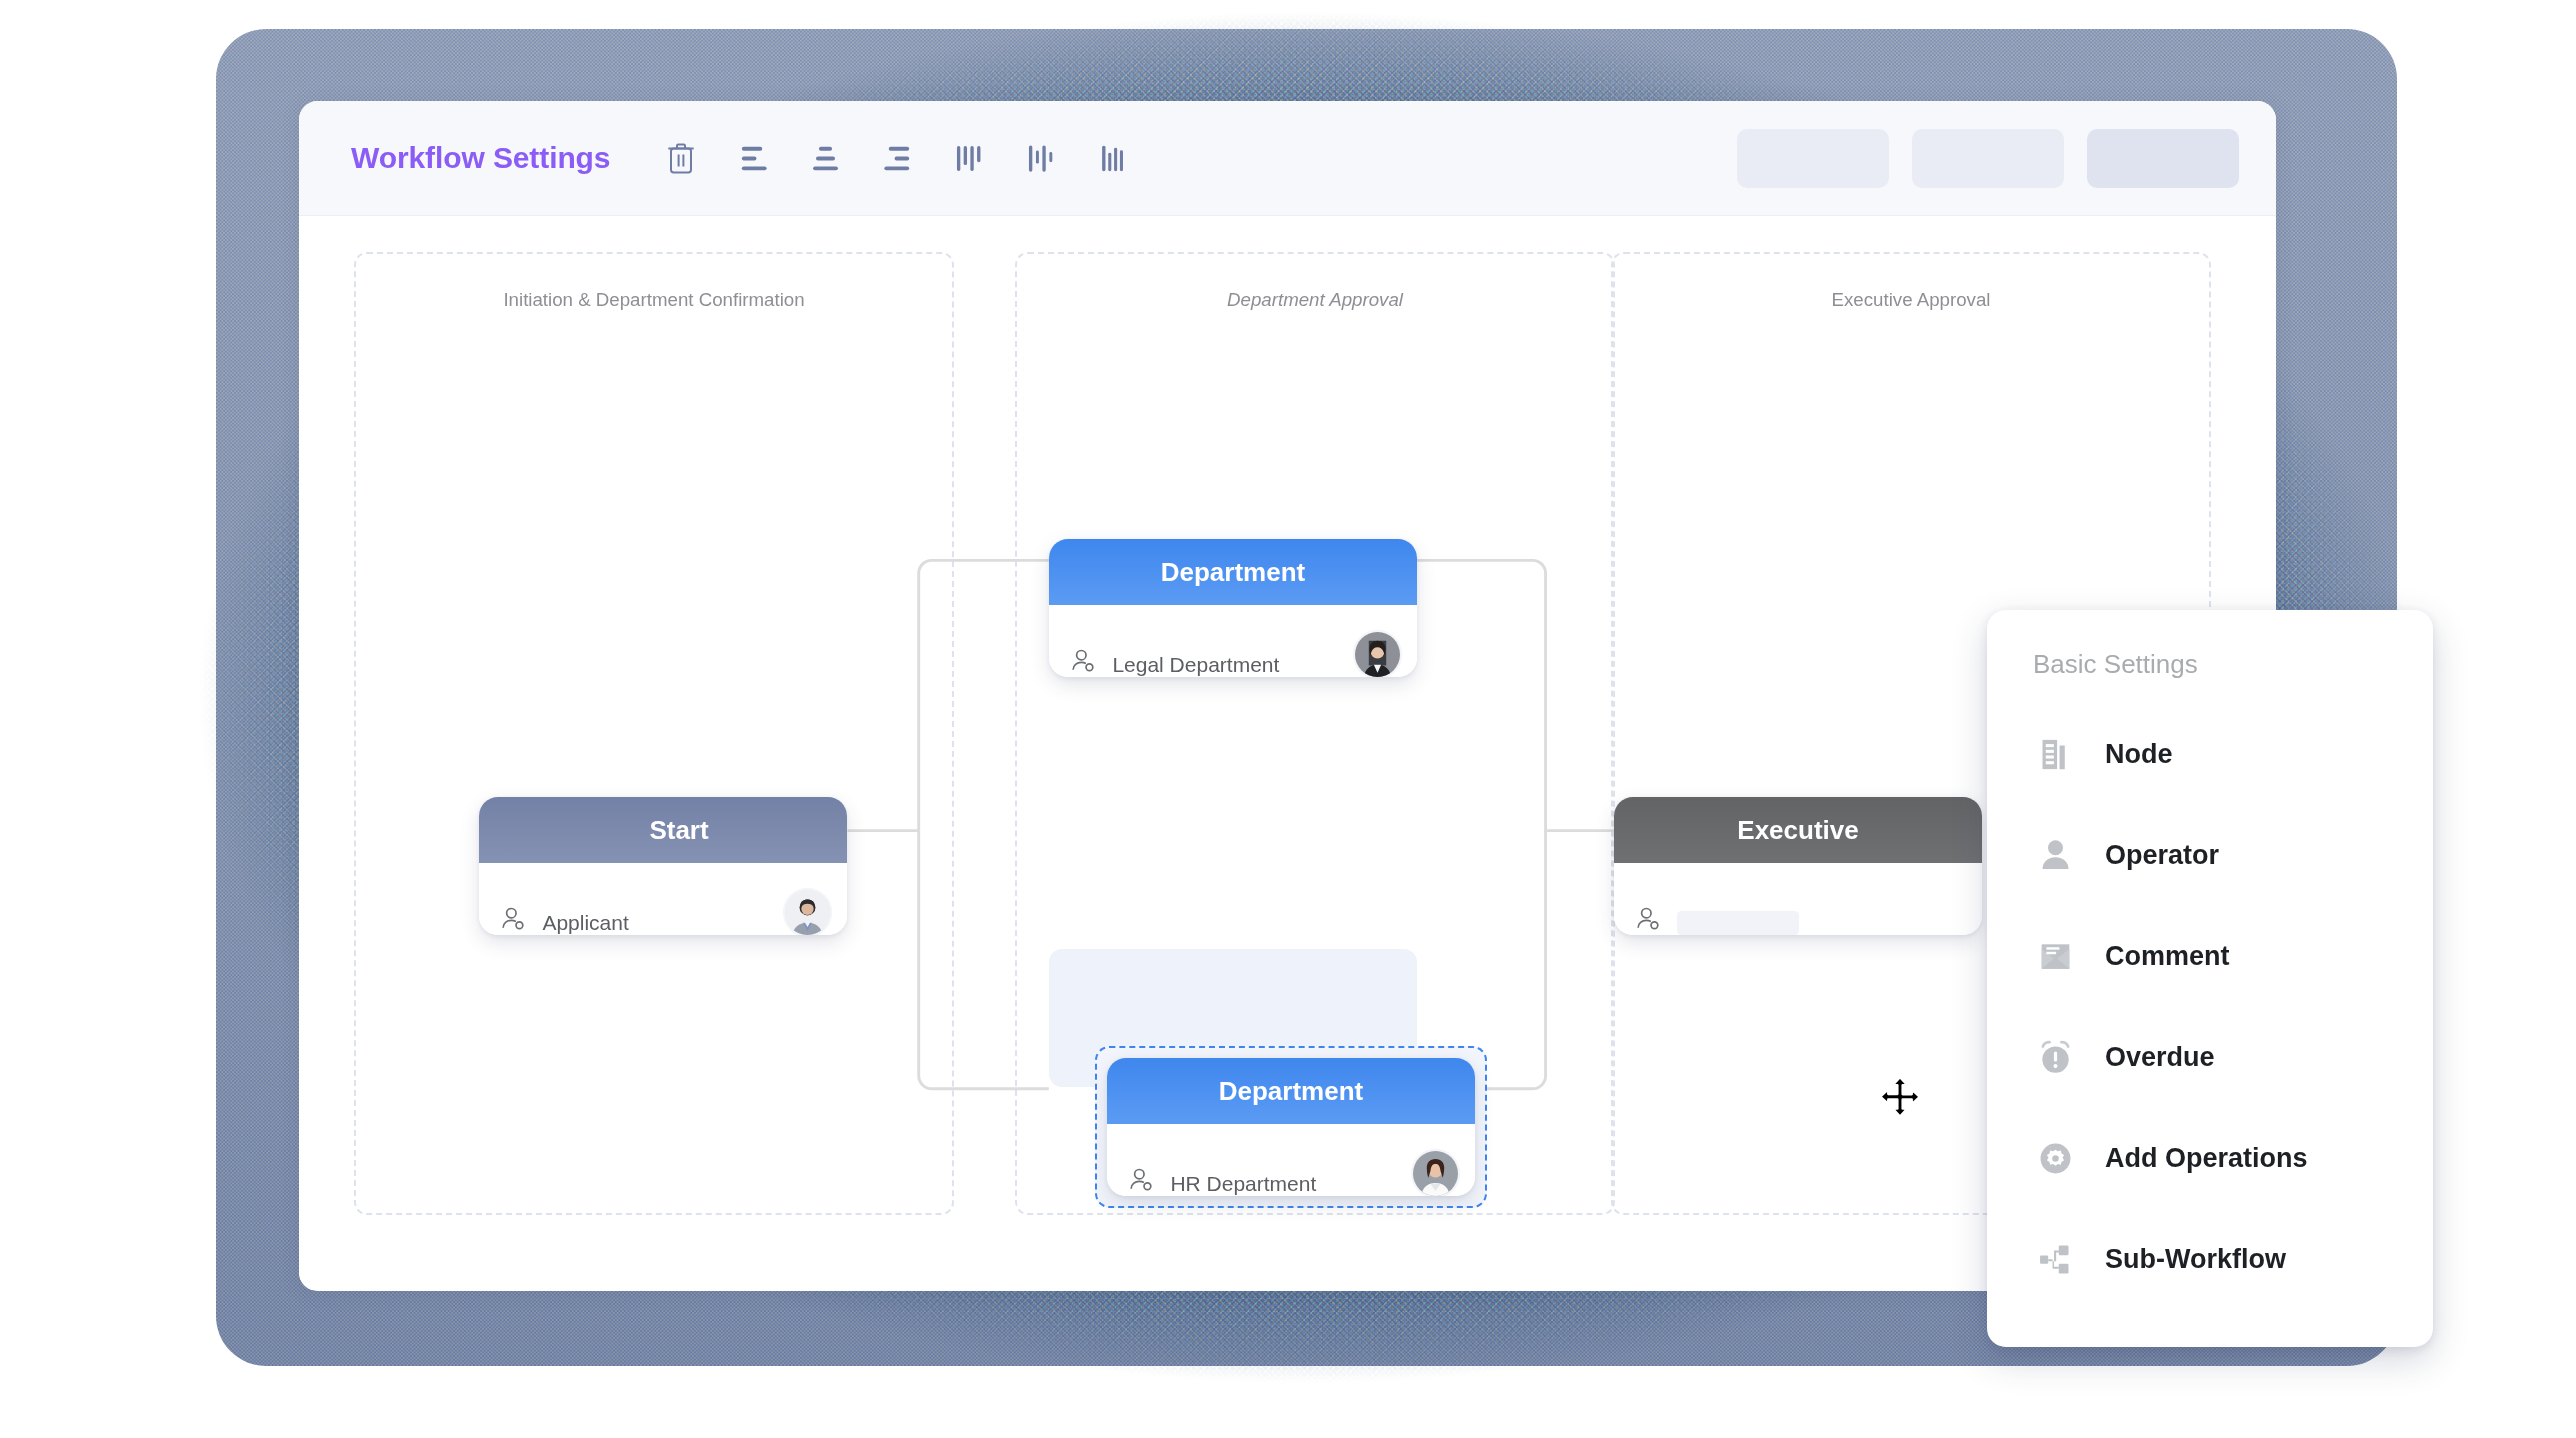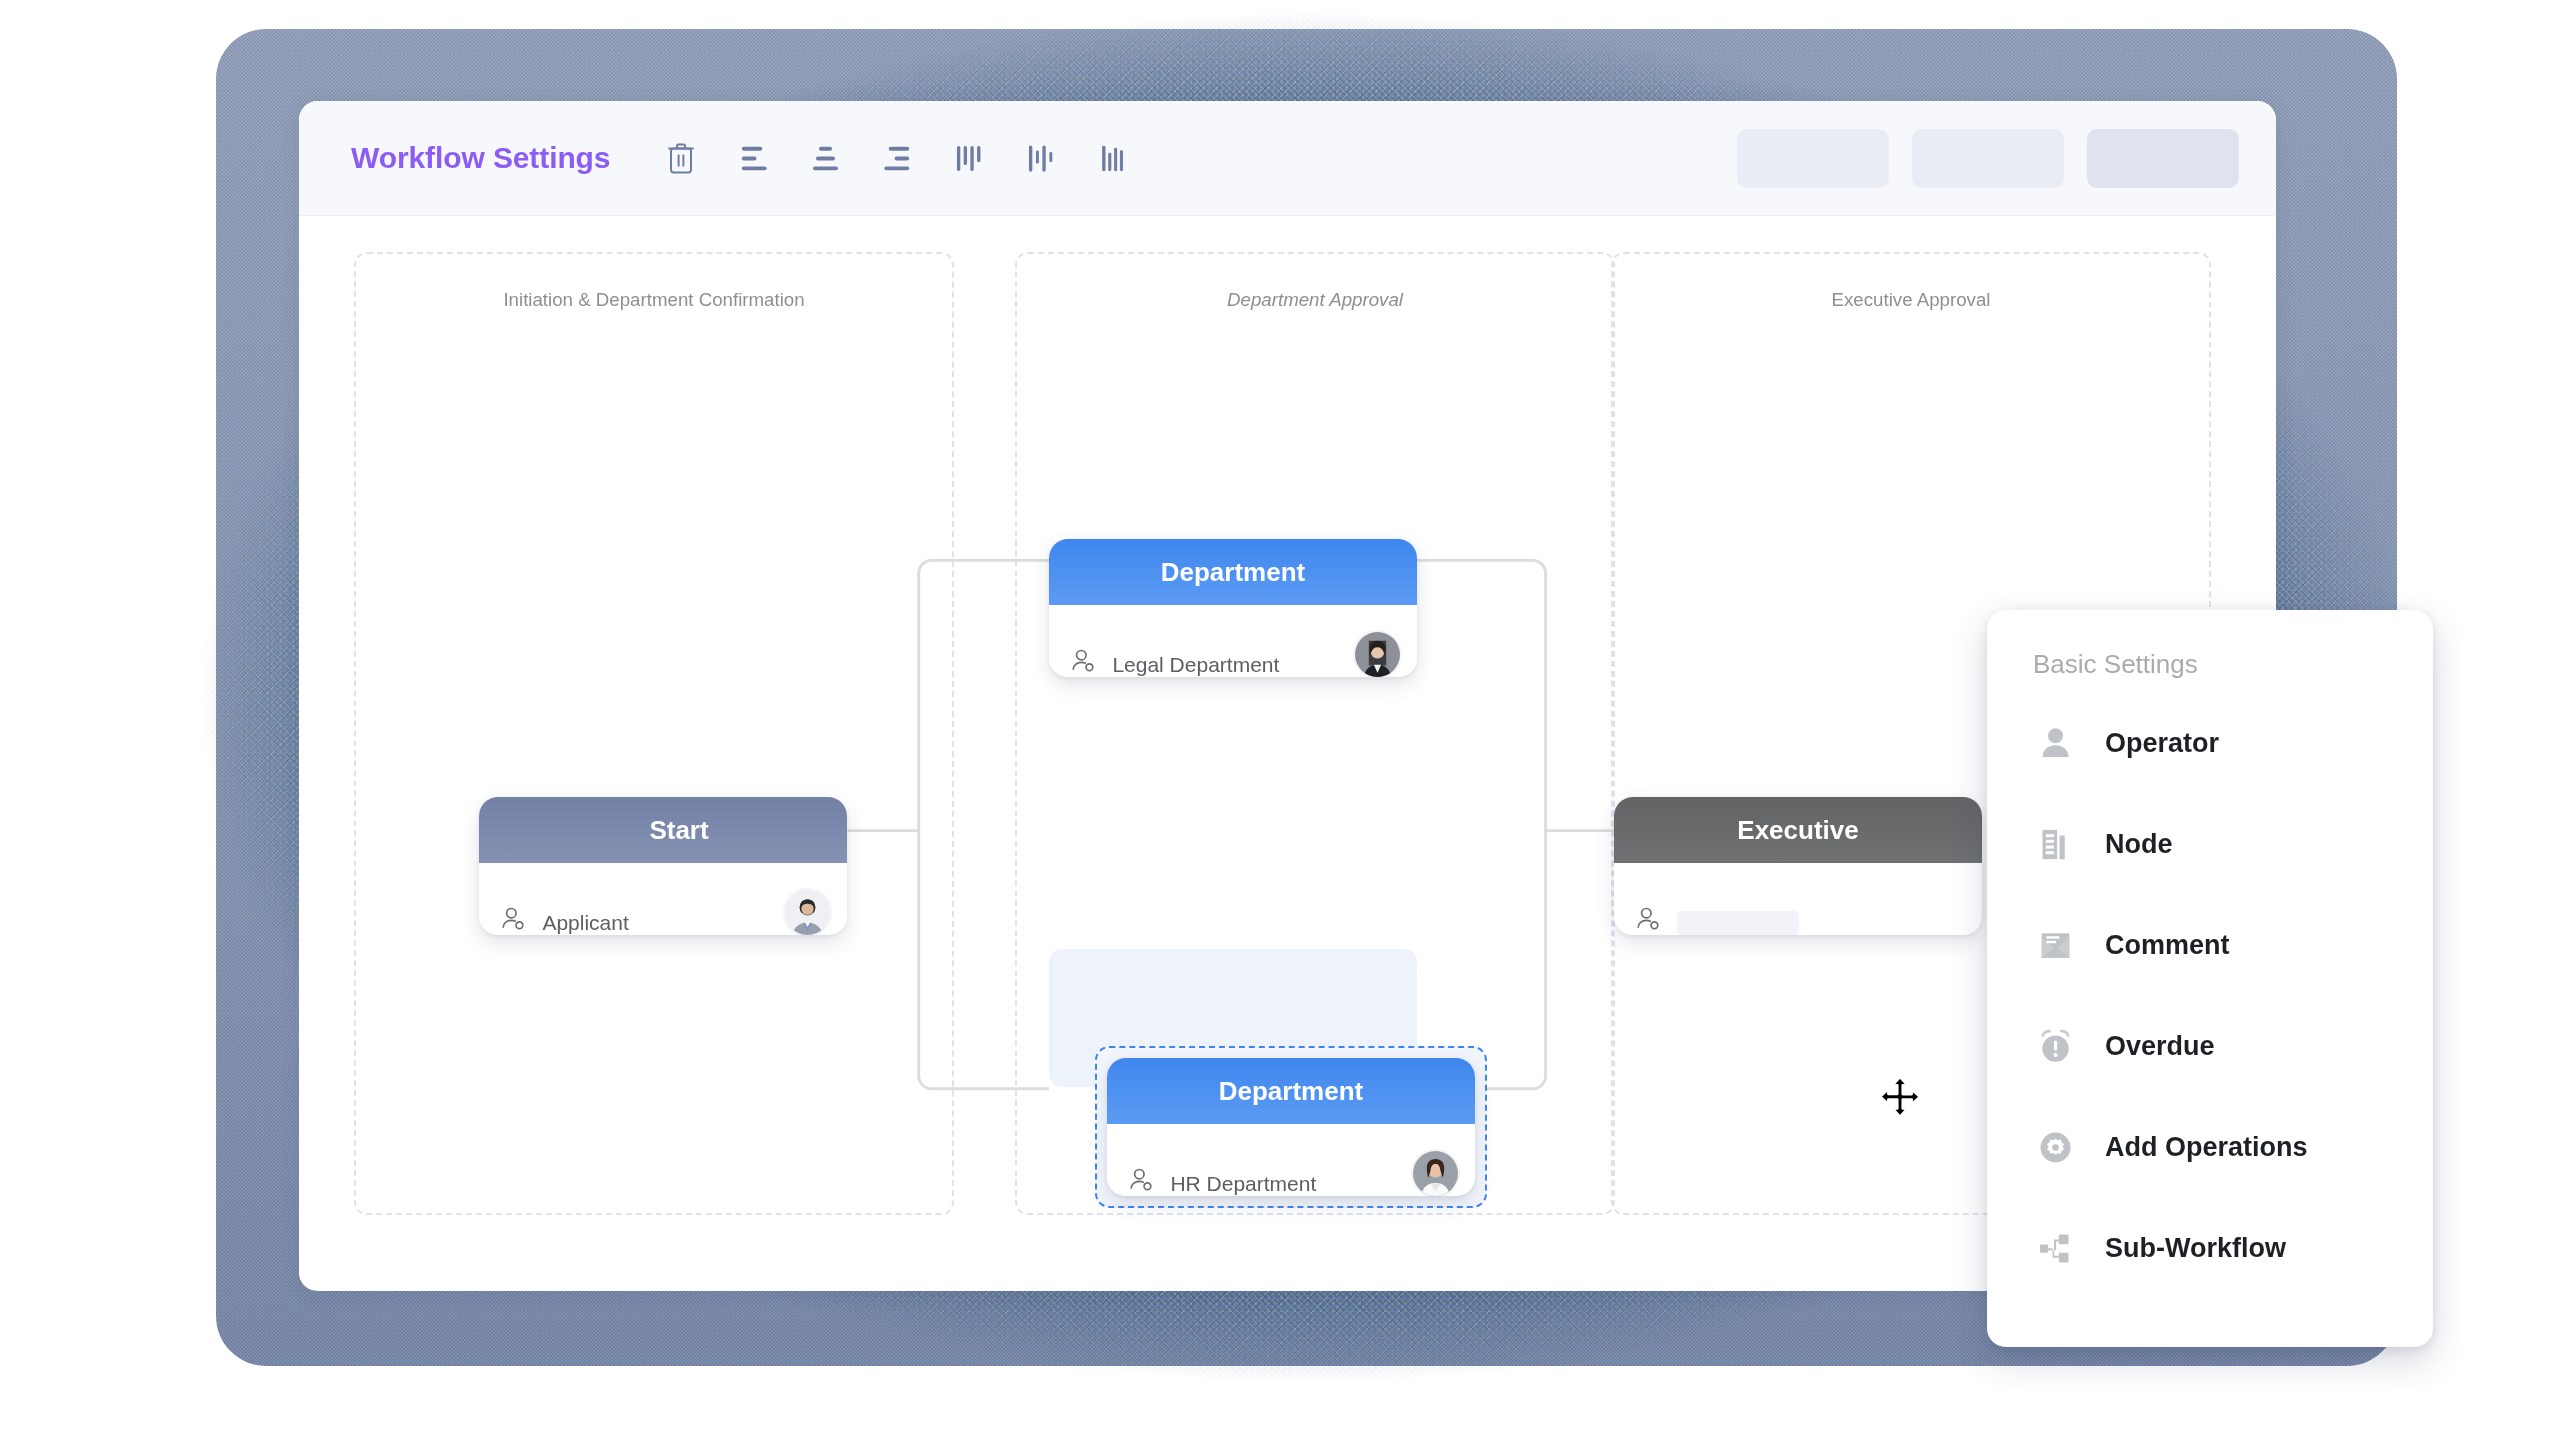--- a/index.html
+++ b/index.html
@@ -204,21 +204,21 @@
     background: #ffffff;
     border-radius: 18.7px;
     box-shadow: 0 13px 36px rgba(40,50,90,.20), 0 2.9px 10px rgba(40,50,90,.10);
     padding: 39px 0 0 0;
   }
   .panel-title {
     font-size: 26px;
     color: #a9abae;
     font-weight: 400;
     padding-left: 46px;
-    margin-bottom: 13px;
+    margin-bottom: 24px;
   }
   .panel-item {
     display: flex;
     align-items: center;
     height: 101px;
     padding-left: 46px;
     cursor: pointer;
   }
   .panel-icon {
     width: 45px; height: 45px;
@@ -465,41 +465,41 @@
 
     </div>
   </div>
 
   <div class="settings-panel">
     <div class="panel-title">Basic Settings</div>
 
     <div class="panel-item">
       <span class="panel-icon">
         <svg width="39" height="39" viewBox="0 0 24 24" fill="#bfc2c6">
-          <circle cx="12" cy="7.2" r="4.6"></circle>
-          <path d="M12 13c5 0 8 3.2 8 7.3H4C4 16.2 7 13 12 13z"></path>
-        </svg>
-      </span>
-      <span class="panel-label">Operator</span>
-    </div>
-
-    <div class="panel-item">
-      <span class="panel-icon">
-        <svg width="39" height="39" viewBox="0 0 24 24" fill="#bfc2c6">
           <path d="M4 3h9v18H4z"></path>
           <path d="M14.5 6.5h3.2V21h-3.2z"></path>
           <g fill="#ffffff">
             <rect x="6" y="5.6" width="5" height="1.9"></rect>
             <rect x="6" y="9.1" width="5" height="1.9"></rect>
             <rect x="6" y="12.6" width="5" height="1.9"></rect>
             <rect x="6" y="16.1" width="5" height="1.9"></rect>
           </g>
         </svg>
       </span>
       <span class="panel-label">Node</span>
+    </div>
+
+    <div class="panel-item">
+      <span class="panel-icon">
+        <svg width="39" height="39" viewBox="0 0 24 24" fill="#bfc2c6">
+          <circle cx="12" cy="7.2" r="4.6"></circle>
+          <path d="M12 13c5 0 8 3.2 8 7.3H4C4 16.2 7 13 12 13z"></path>
+        </svg>
+      </span>
+      <span class="panel-label">Operator</span>
     </div>
 
     <div class="panel-item">
       <span class="panel-icon">
         <svg width="39" height="39" viewBox="0 0 24 24">
           <path d="M3.5 4.5h17v15h-17z" fill="#bfc2c6"></path>
           <path d="M3.5 7.2l8.5 7 8.5-7v12.3h-17z" fill="#c9ccd0"></path>
           <path d="M3.5 19.5l8.5-7 8.5 7z" fill="#bfc2c6"></path>
           <g fill="#ffffff">
             <rect x="6.4" y="6.3" width="8" height="1.5"></rect>

